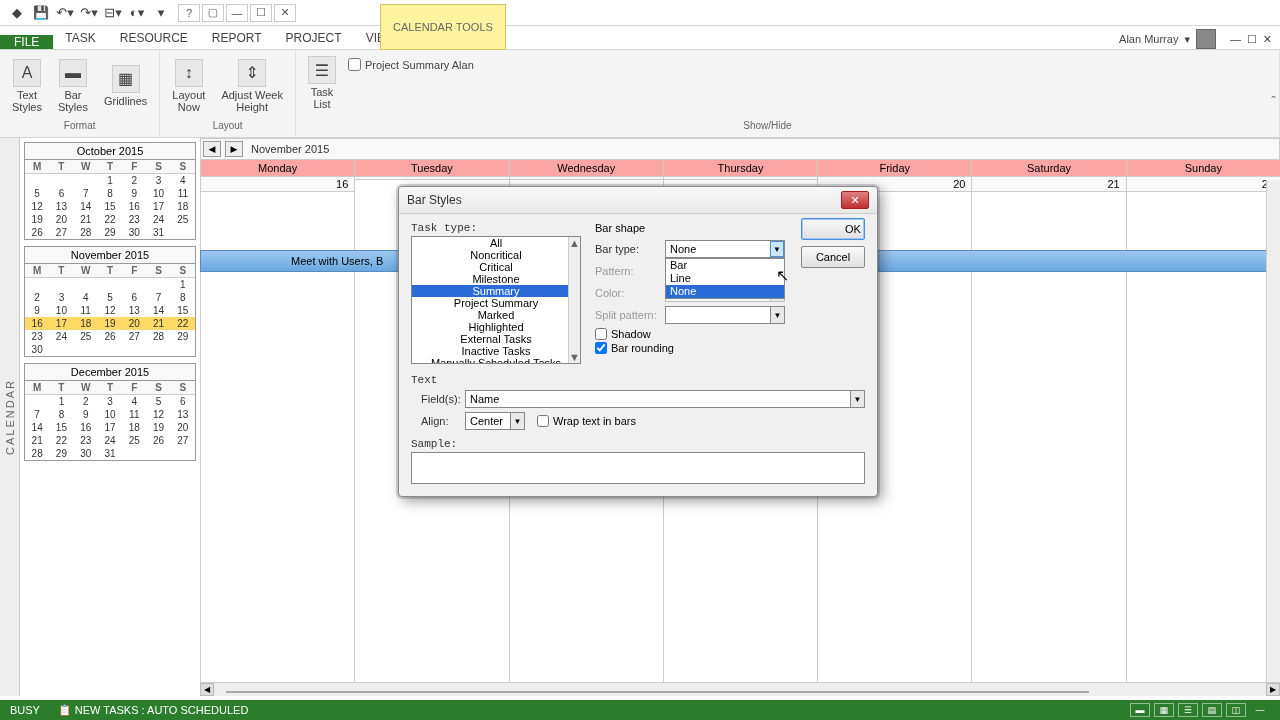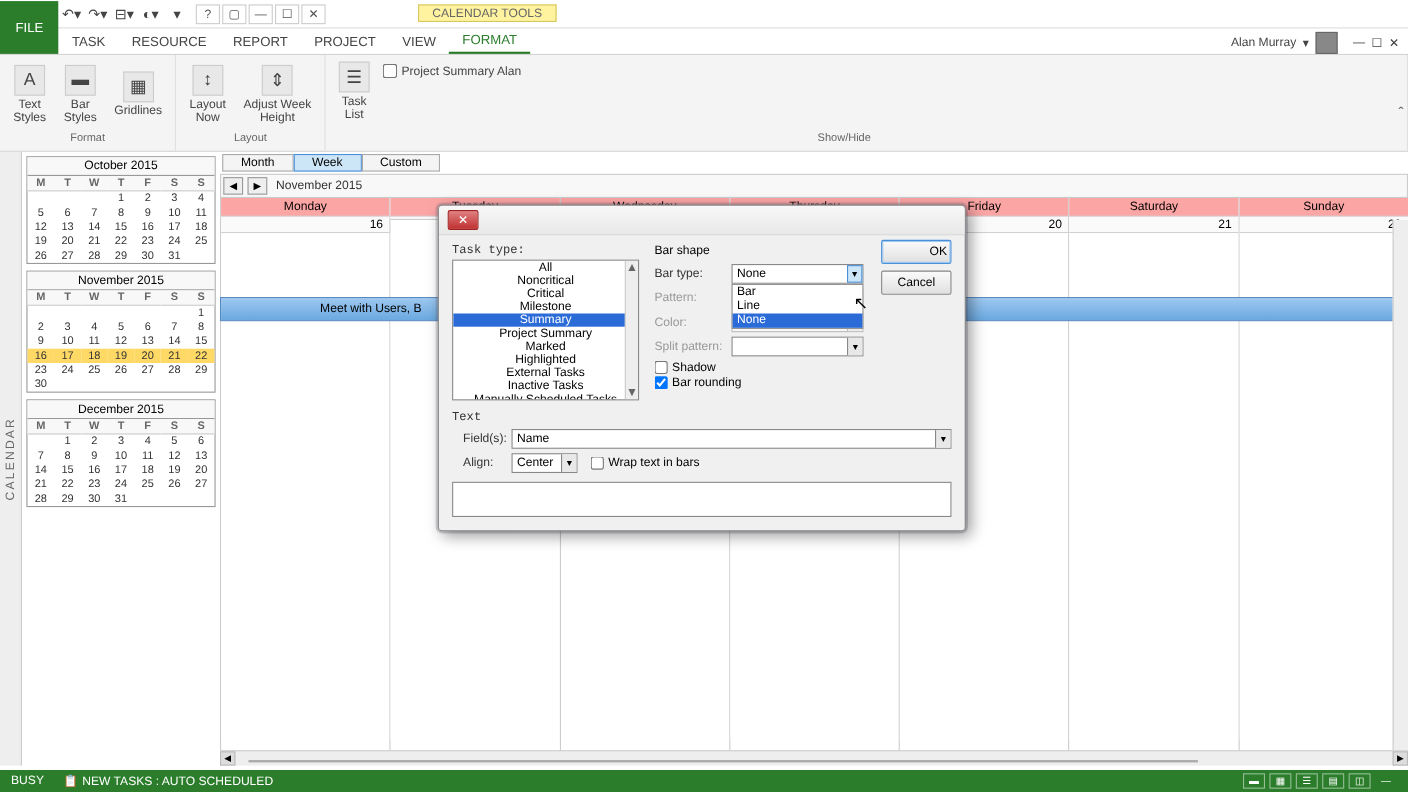--- a/index.html
+++ b/index.html
@@ -3,27 +3,27 @@
 <meta charset="utf-8">
 <style>
 * { box-sizing: border-box; margin: 0; padding: 0; font-family: "Segoe UI", Tahoma, sans-serif; font-size: 11px; }
 body { width: 1280px; height: 720px; background: #fff; overflow: hidden; position: relative; }
 
 
 .titlebar { height: 26px; background: #fff; display: flex; align-items: center; border-bottom: 1px solid #d4d4d4; }
 .qat { display: flex; align-items: center; gap: 6px; padding: 0 8px; }
 .qat-icon { width: 18px; height: 18px; display: flex; align-items: center; justify-content: center; color: #444; font-size: 13px; }
 .title-text { flex: 1; text-align: center; color: #666; font-size: 12px; }
-.cal-tools { position: absolute; left: 380px; top: 4px; background: #fff3a0; border: 1px solid #d4c760; padding: 1px 12px; font-size: 11px; color: #666; }
+.cal-tools { position: absolute; left: 380px; top: 4px; background: #fff3a0; border: 1px solid #d4c760; padding: 16px 12px; font-size: 11px; color: #666; }
 .win-controls { display: flex; gap: 2px; padding-right: 4px; }
 .win-btn { width: 22px; height: 18px; display: flex; align-items: center; justify-content: center; color: #555; border: 1px solid #ccc; font-size: 11px; }
 
 
 .ribbon-tabs { height: 24px; display: flex; align-items: flex-end; border-bottom: 1px solid #d4d4d4; background: #fff; }
-.file-tab { background: #2b7d2b; color: #fff; padding: 17px 14px; font-size: 12px; }
+.file-tab { background: #2b7d2b; color: #fff; padding: 0 14px; font-size: 12px; }
 .rtab { padding: 4px 12px; color: #444; font-size: 12px; cursor: pointer; }
 .rtab.active { color: #2b7d2b; border-bottom: 2px solid #2b7d2b; }
 .user-area { margin-left: auto; display: flex; align-items: center; gap: 6px; padding-right: 8px; color: #444; }
 .avatar { width: 20px; height: 20px; background: #888; border: 1px solid #666; }
 
 
 .ribbon { height: 88px; background: #f4f4f4; border-bottom: 1px solid #d4d4d4; display: flex; position: relative; }
 .rgroup { display: flex; flex-direction: column; align-items: center; padding: 4px 8px; border-right: 1px solid #e0e0e0; }
 .rgroup-items { display: flex; gap: 8px; flex: 1; align-items: center; }
 .rbtn { display: flex; flex-direction: column; align-items: center; gap: 2px; color: #444; cursor: pointer; padding: 2px 4px; }
@@ -335,25 +335,20 @@
           <div class="dc">27</div>
           <div class="dc">28</div>
           <div class="dc">29</div>
           <div class="dc">30</div>
           <div class="dc">31</div>
         </div>
     </div>
   </div>
 
   <div class="week-view">
-    <div class="view-toolbar">
-      <div class="vt-btn">Month</div>
-      <div class="vt-btn active">Week</div>
-      <div class="vt-btn">Custom</div>
-    </div>
     <div class="nav-bar">
       <div class="nav-arrow">◀</div>
       <div class="nav-arrow">▶</div>
       <div class="nav-text">November 2015</div>
     </div>
     <div class="week-grid">
       <div class="day-headers" id="day-headers">
           <div class="day-col">
             <div class="day-header">Monday</div>
           </div>
@@ -432,20 +427,21 @@
       <div class="track">
           <div class="thumb"></div>
         </div>
       <div class="arr">▶</div>
     </div>
   </div>
 </div>
 
 <div class="dialog-wrap">
   <div class="dlg-title">
+    <div class="dlg-title-text">Bar Styles</div>
     <div class="dlg-close">✕</div>
   </div>
   <div class="dlg-body">
     <div class="dlg-btns">
       <button class="dlg-btn primary">OK</button>
       <button class="dlg-btn">Cancel</button>
     </div>
     <div class="dlg-row">
       <div class="task-type-block">
         <div class="tt-label">Task type:</div>
@@ -526,20 +522,21 @@
             <div class="arr">▼</div>
           </div>
         <div class="bs-check" style="margin-left:12px;">
             <input type="checkbox" style="">
             <span>Wrap text in bars</span>
           </div>
       </div>
     </div>
 
     <div style="margin-top:8px;">
+      <div class="tt-label">Sample:</div>
       <div class="sample-box"></div>
     </div>
   </div>
 </div>
 
 <div class="fake-cursor">↖</div>
 
 <div class="statusbar">
   <span>BUSY</span>
   <span>📋 <span>NEW TASKS : AUTO SCHEDULED</span></span>

